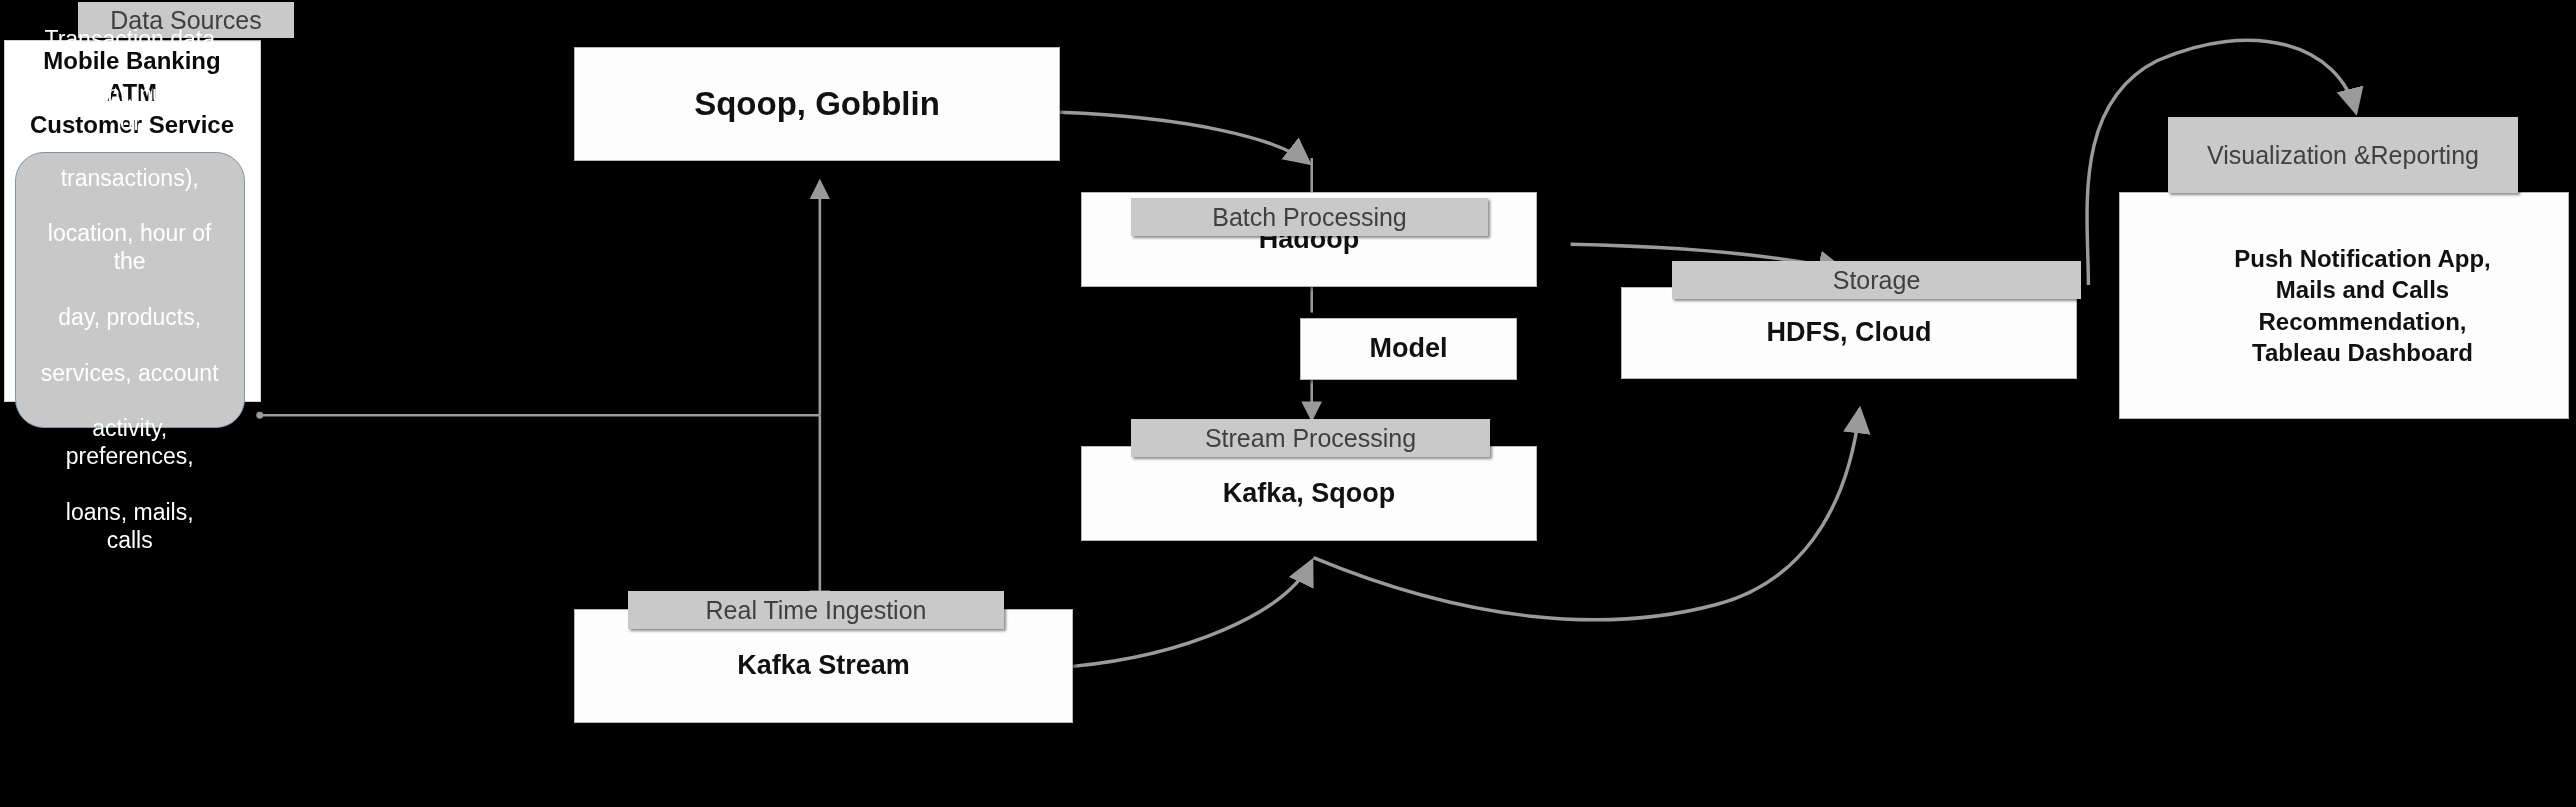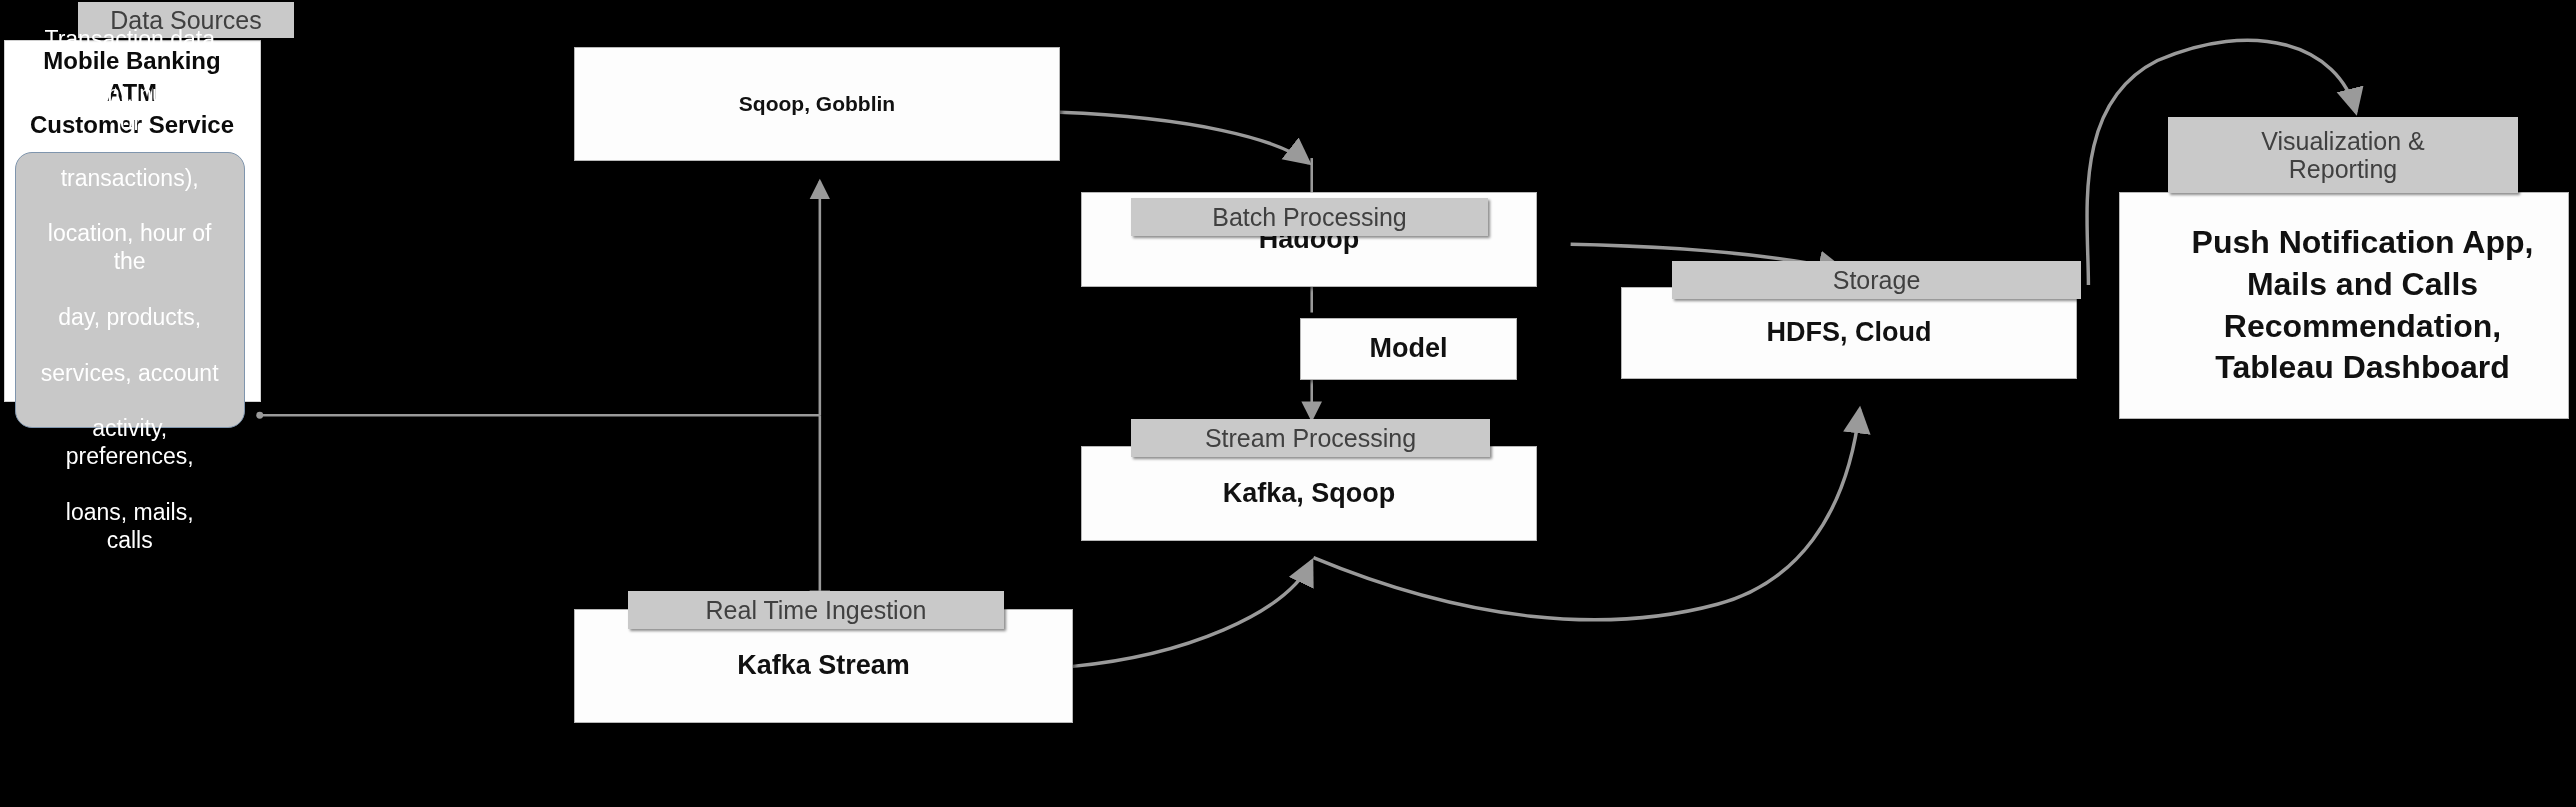--- a/index.html
+++ b/index.html
@@ -69,21 +69,21 @@
     font-size: 24px;
     line-height: 1.33;
     z-index: 5;
   }
   #ds-rounded {
     position: absolute;
     left: 14.7px; top: 152px;
     width: 230px; height: 276px;
     background: #c8c8c8;
     border: 1.7px solid #7f95ad;
-    border-radius: 17px;
+    border-radius: 29px;
     color: #ffffff;
     font-weight: 400;
     font-size: 23px;
     line-height: 1.21;
     text-align: center;
     display: flex;
     align-items: center;
     justify-content: center;
     box-sizing: border-box;
     z-index: 7;
@@ -144,21 +144,21 @@
       <span>(amount, number of</span><br>
       <span>transactions),</span><br>
       <span>location, hour of the</span><br>
       <span>day, products,</span><br>
       <span>services, account</span><br>
       <span>activity, preferences,</span><br>
       <span>loans, mails, calls</span>
     </span>
   </div>
 
-  <div class="panel" style="left:574px; top:47px; width:486px; height:114px; font-size:21px;text-align:center;">
+  <div class="panel" style="left:574px; top:47px; width:486px; height:114px; font-size:33px;text-align:center;">
     <span class="panel-text">Sqoop, Gobblin</span>
   </div>
 
   <div class="chip" style="left:628px; top:591px; width:376px; height:38px; font-size:25px;">
     <span>Real Time Ingestion</span>
   </div>
   <div class="panel" style="left:574px; top:609px; width:499px; height:114px; font-size:27px;">
     <span class="panel-text">Kafka Stream</span>
   </div>
 
@@ -180,25 +180,25 @@
     <span class="panel-text">Kafka, Sqoop</span>
   </div>
 
   <div class="chip" style="left:1672px; top:261px; width:409px; height:38px; font-size:25px;">
     <span>Storage</span>
   </div>
   <div class="panel" style="left:1621px; top:287px; width:456px; height:92px; font-size:27px;">
     <span class="panel-text">HDFS, Cloud</span>
   </div>
 
-  <div class="chip" style="left:2168px; top:117px; width:350px; height:76px; font-size:25px; flex-direction:column;">
+  <div class="chip" style="left:2168px; top:117px; width:350px; height:76px; font-size:25px; flex-direction:row;">
     <span>Visualization &amp;</span>
     <span>Reporting</span>
   </div>
-  <div class="panel" style="left:2119px; top:192px; width:450px; height:227px; font-size:32px; line-height:1.3;padding-left:37px;">
+  <div class="panel" style="left:2119px; top:192px; width:450px; height:227px; font-size:24px; line-height:1.3;padding-left:37px;">
     <span class="panel-text">
       <span>Push Notification App,</span><br>
       <span>Mails and Calls</span><br>
       <span>Recommendation,</span><br>
       <span>Tableau Dashboard</span>
     </span>
   </div>
 
 </div>
 

